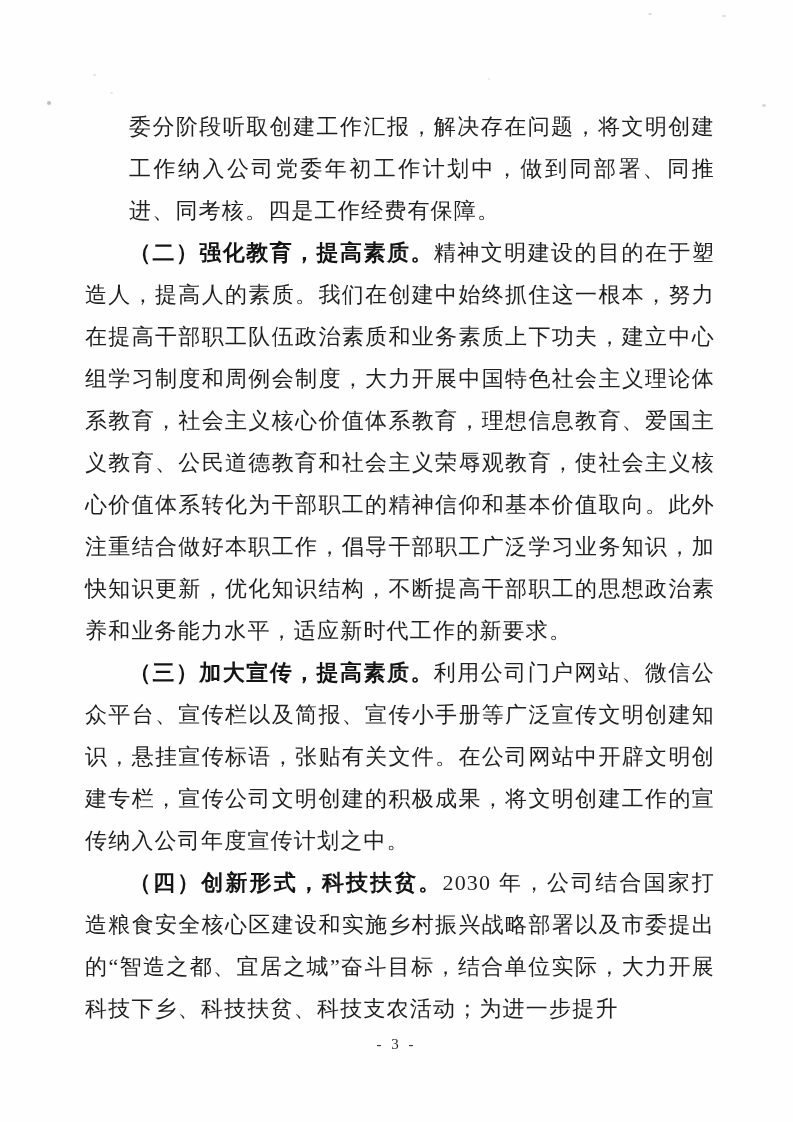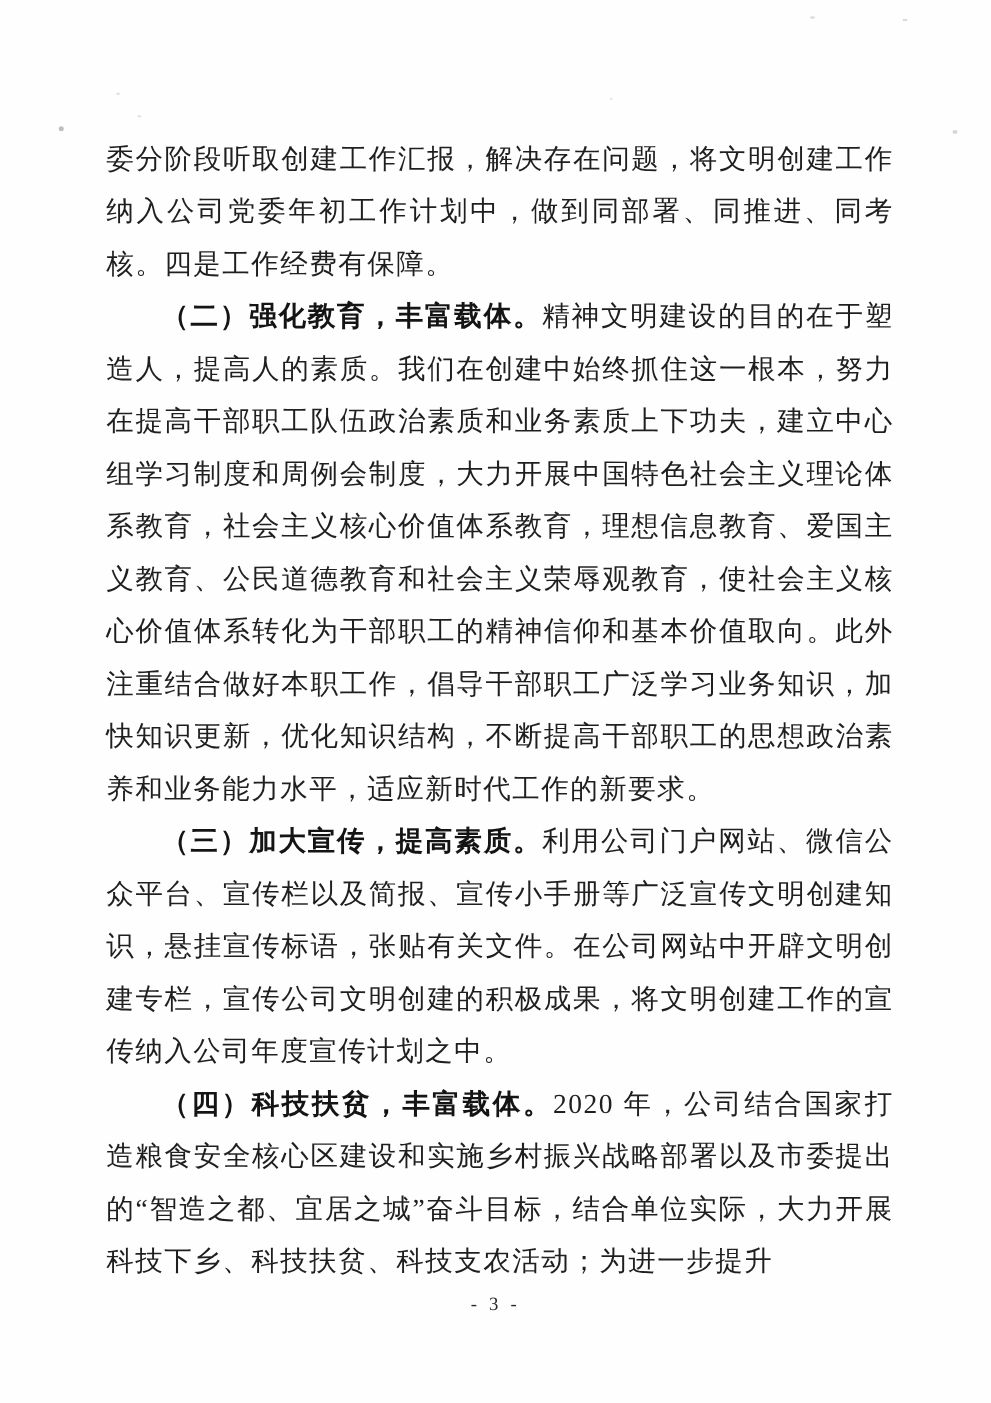--- a/index.html
+++ b/index.html
@@ -25,20 +25,21 @@
     line-height: 42px;
     letter-spacing: 1.2px;
     text-align: justify;
   }
   .para {
     margin: 0;
     text-indent: 2em;
   }
   .para.continuation {
     text-indent: 0;
+    margin-left: 44px;
   }
   .section-head {
     font-weight: bold;
     color: #141414;
   }
   .page-number {
     position: absolute;
     left: 0;
     right: 0;
     top: 1036px;
@@ -72,23 +73,23 @@
   <span class="speck s3"></span>
   <span class="speck s4"></span>
   <span class="speck s5"></span>
   <span class="speck s6"></span>
   <span class="speck s7"></span>
 
   <div class="text-column">
 
     <p class="para continuation"><span>委分阶段听取创建工作汇报，解决存在问题，将文明创建工作纳入公司党委年初工作计划中，做到同部署、同推进、同考核。四是工作经费有保障。</span></p>
 
-    <p class="para"><b class="section-head">（二）强化教育，丰富载体。</b><span>精神文明建设的目的在于塑造人，提高人的素质。我们在创建中始终抓住这一根本，努力在提高干部职工队伍政治素质和业务素质上下功夫，建立中心组学习制度和周例会制度，大力开展中国特色社会主义理论体系教育，社会主义核心价值体系教育，理想信息教育、爱国主义教育、公民道德教育和社会主义荣辱观教育，使社会主义核心价值体系转化为干部职工的精神信仰和基本价值取向。此外注重结合做好本职工作，倡导干部职工广泛学习业务知识，加快知识更新，优化知识结构，不断提高干部职工的思想政治素养和业务能力水平，适应新时代工作的新要求。</span></p>
+    <p class="para"><b class="section-head">（二）强化教育，提高素质。</b><span>精神文明建设的目的在于塑造人，提高人的素质。我们在创建中始终抓住这一根本，努力在提高干部职工队伍政治素质和业务素质上下功夫，建立中心组学习制度和周例会制度，大力开展中国特色社会主义理论体系教育，社会主义核心价值体系教育，理想信息教育、爱国主义教育、公民道德教育和社会主义荣辱观教育，使社会主义核心价值体系转化为干部职工的精神信仰和基本价值取向。此外注重结合做好本职工作，倡导干部职工广泛学习业务知识，加快知识更新，优化知识结构，不断提高干部职工的思想政治素养和业务能力水平，适应新时代工作的新要求。</span></p>
 
     <p class="para"><b class="section-head">（三）加大宣传，提高素质。</b><span>利用公司门户网站、微信公众平台、宣传栏以及简报、宣传小手册等广泛宣传文明创建知识，悬挂宣传标语，张贴有关文件。在公司网站中开辟文明创建专栏，宣传公司文明创建的积极成果，将文明创建工作的宣传纳入公司年度宣传计划之中。</span></p>
 
-    <p class="para"><b class="section-head">（四）科技扶贫，丰富载体。</b><span>2020 年，公司结合国家打造粮食安全核心区建设和实施乡村振兴战略部署以及市委提出的“智造之都、宜居之城”奋斗目标，结合单位实际，大力开展科技下乡、科技扶贫、科技支农活动；为进一步提升</span></p>
+    <p class="para"><b class="section-head">（四）创新形式，科技扶贫。</b><span>2030 年，公司结合国家打造粮食安全核心区建设和实施乡村振兴战略部署以及市委提出的“智造之都、宜居之城”奋斗目标，结合单位实际，大力开展科技下乡、科技扶贫、科技支农活动；为进一步提升</span></p>
 
   </div>
 
   <div class="page-number">- 3 -</div>
 
 </div>
 
 </body></html>

